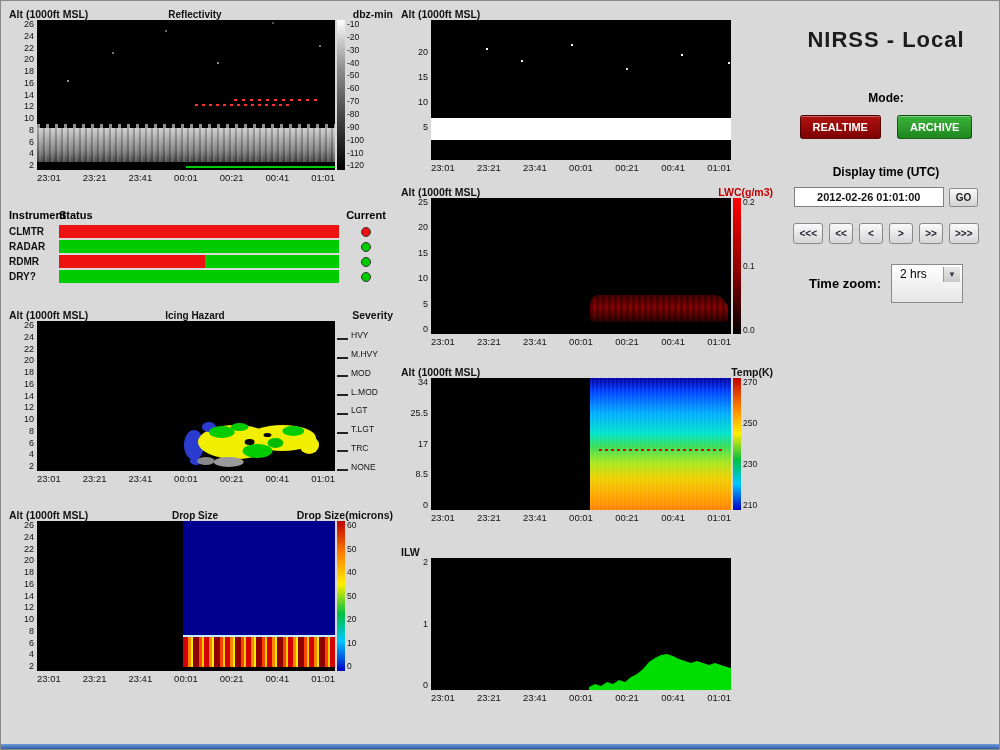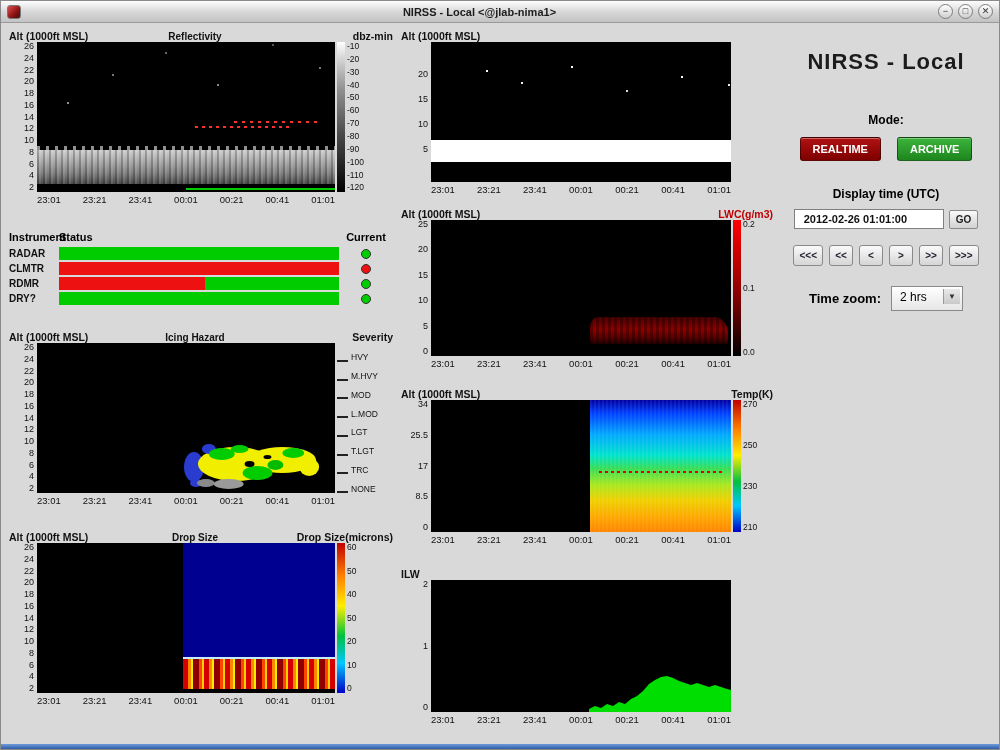--- a/index.html
+++ b/index.html
@@ -120,52 +120,43 @@
   .mode-label { text-align: center; font: bold 12px "Liberation Sans", sans-serif; margin-bottom: 10px; }
   .mode-buttons { display: flex; justify-content: center; gap: 16px; margin-bottom: 26px; }
   .mode-buttons button { font: bold 11px "Liberation Sans", sans-serif; color: #fff; padding: 5px 12px;
         border: 1px solid rgba(0,0,0,.45); border-radius: 3px; cursor: pointer;
         box-shadow: inset 0 1px 0 rgba(255,255,255,.35); }
   .btn-realtime { background: linear-gradient(#b01212,#7e0000); text-align: right; }
   .btn-archive  { background: linear-gradient(#3cb43c,#1d861d); }
   .dt-label { text-align: center; font: bold 12px "Liberation Sans", sans-serif; margin-bottom: 8px; }
   .dt-row { display: flex; justify-content: center; align-items: center; gap: 5px; margin-bottom: 16px; }
   .dt-input { width: 150px; font: bold 11px "Liberation Sans", sans-serif; padding: 3px 9px;
-              border: 1px solid #808080; background: #fff; color: #111; }
+              border: 1px solid #808080; background: #fff; color: #111; text-align: center; }
   .go-btn { font: bold 10px "Liberation Sans", sans-serif; padding: 3px 6px; color: #222;
             background: linear-gradient(#fafafa,#d2d2d2); border: 1px solid #8a8a8a; border-radius: 2px; cursor: pointer; }
   .nav-row { display: flex; justify-content: center; gap: 6px; margin-bottom: 20px; }
   .nav-btn { font: bold 10px "Liberation Sans", sans-serif; padding: 4px 5px; min-width: 24px; color: #223;
              background: linear-gradient(#fafafa,#d5d5d5); border: 1px solid #8a8a8a; border-radius: 3px; cursor: pointer; }
   .zoom-row { display: flex; justify-content: center; align-items: center; gap: 10px; }
   .zoom-label { font: bold 13px "Liberation Sans", sans-serif; }
-  .zoom-select { display: inline-flex; align-items: center; justify-content: space-between; min-width: 72px;
-                 border: 1px solid #8a8a8a; background: linear-gradient(#ffffff,#e6e6e6); padding: 2px 2px 6px 8px;
+  .zoom-select { display: inline-flex; align-items: flex-start; justify-content: space-between; min-width: 72px;
+                 border: 1px solid #8a8a8a; background: linear-gradient(#ffffff,#e6e6e6); padding: 2px 2px 20px 8px;
                  font: 12px "Liberation Sans", sans-serif; cursor: pointer; }
   .zoom-arrow { font-size: 8px; color: #334; background: linear-gradient(#e9e9e9,#c9c9c9);
                 border-left: 1px solid #999; padding: 3px 4px; margin-left: 8px; }
 
   
   .bottom-bar { position: absolute; bottom: 0; left: 0; right: 0; height: 5px;
                 background: linear-gradient(#6f9bd8,#2f5ea8); }
 </style>
 </head>
 <body>
 
 <div class="window">
 
-  <div class="titlebar">
-    <span class="app-icon"></span>
-    <span class="title-text">NIRSS - Local &lt;@jlab-nima1&gt;</span>
-    <span class="win-btns">
-      <span class="win-btn">−</span>
-      <span class="win-btn">□</span>
-      <span class="win-btn">✕</span>
-    </span>
-  </div>
 
   <div class="content">
 
     <div class="col-left">
 
       <div class="panel">
         <div class="panel-header">
           <span class="hdr-left">Alt (1000ft MSL)</span>
           <span class="hdr-title">Reflectivity</span>
           <span class="hdr-right">dbz-min</span>
@@ -223,35 +214,35 @@
       </div>
 
       <div class="status-panel">
         <div class="status-header">
           <span class="sh-name">Instrument</span>
           <span class="sh-status">Status</span>
           <span class="sh-current">Current</span>
         </div>
         <div>
             <div class="status-row">
+              <span class="status-name">CLMTR</span>
+              <div class="status-bar">
+                <span style="background: rgb(238, 17, 17); width: 100%;"></span>
+              </div>
+              <span class="status-cur-wrap">
+                <span class="status-current" style="background: rgb(238, 17, 17);"></span>
+              </span>
+            </div>
+            <div class="status-row">
               <span class="status-name">RADAR</span>
               <div class="status-bar">
                 <span style="background: rgb(0, 204, 0); width: 100%;"></span>
               </div>
               <span class="status-cur-wrap">
                 <span class="status-current" style="background: rgb(0, 204, 0);"></span>
-              </span>
-            </div>
-            <div class="status-row">
-              <span class="status-name">CLMTR</span>
-              <div class="status-bar">
-                <span style="background: rgb(238, 17, 17); width: 100%;"></span>
-              </div>
-              <span class="status-cur-wrap">
-                <span class="status-current" style="background: rgb(238, 17, 17);"></span>
               </span>
             </div>
             <div class="status-row">
               <span class="status-name">RDMR</span>
               <div class="status-bar">
                 <span style="background: rgb(238, 17, 17); width: 52%;"></span>
                 <span style="background: rgb(0, 204, 0); width: 48%;"></span>
               </div>
               <span class="status-cur-wrap">
                 <span class="status-current" style="background: rgb(0, 204, 0);"></span>

